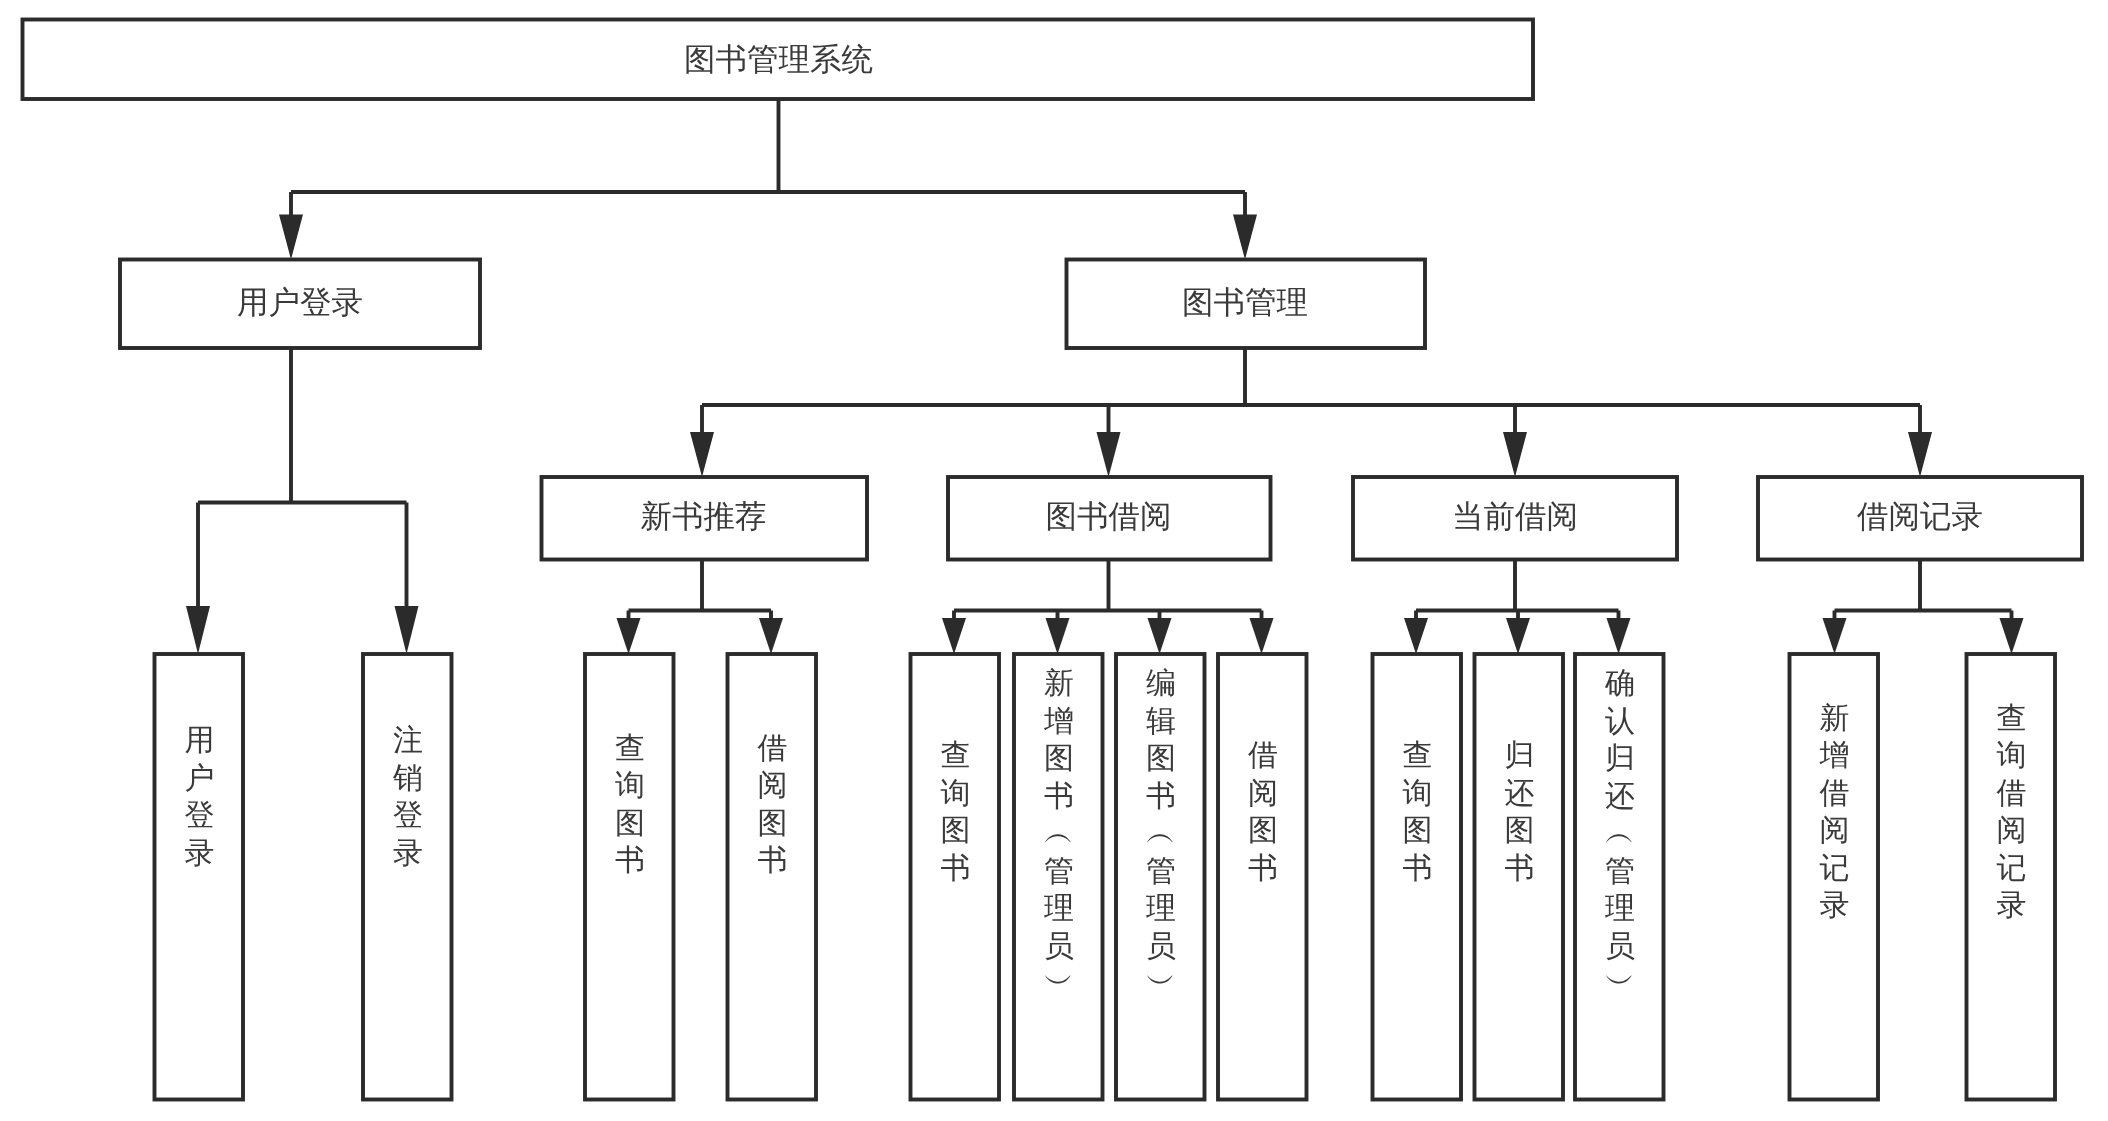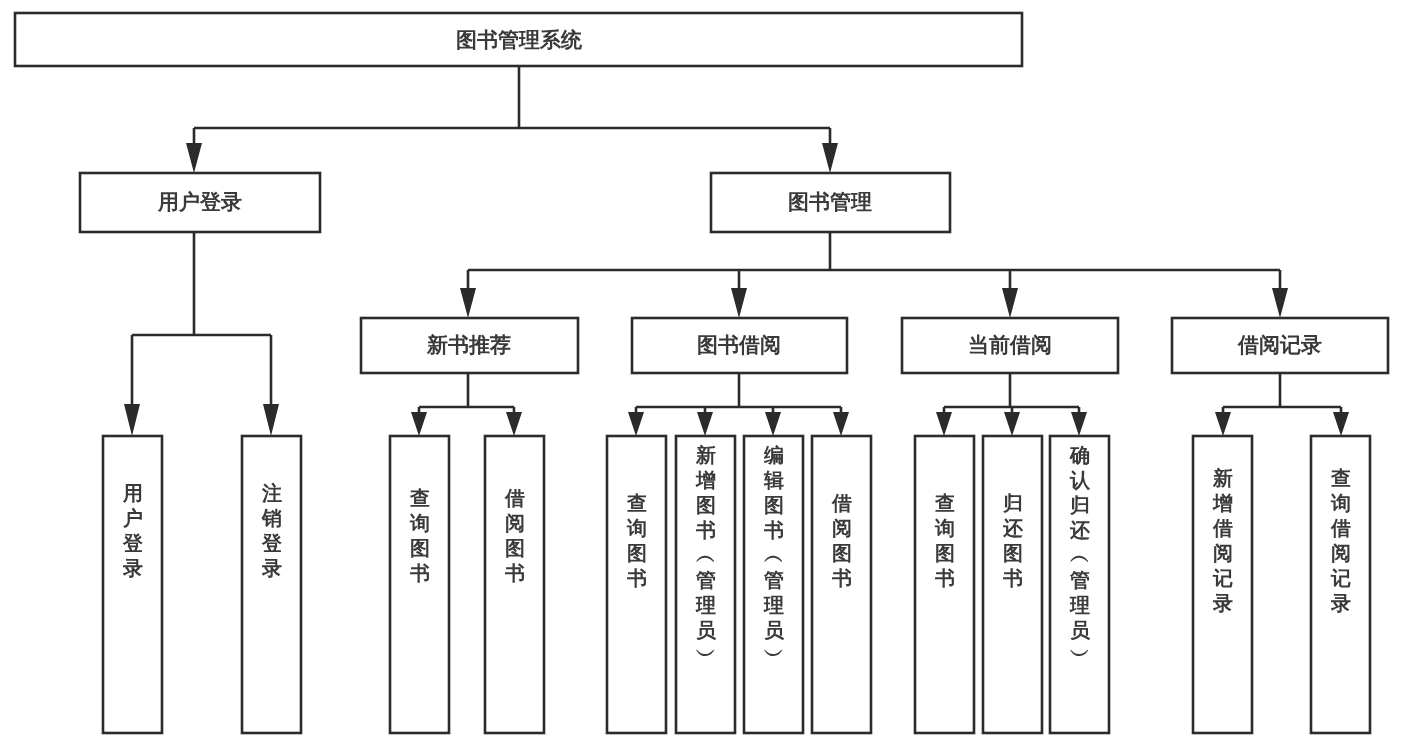--- a/index.html
+++ b/index.html
@@ -11,21 +11,20 @@
     width: 1405px;
     height: 747px;
     font-family: "Liberation Sans", "DejaVu Sans", sans-serif;
     overflow: hidden;
   }
   #diagram-root {
     position: relative;
     width: 1405px;
     height: 589px;
     background: #ffffff;
-    font-weight: bold;
   }
   svg#tree-svg {
     position: absolute;
     left: 0;
     top: 0;
     width: 1405px;
     height: 747px;
     display: block;
   }
   .node-box {

